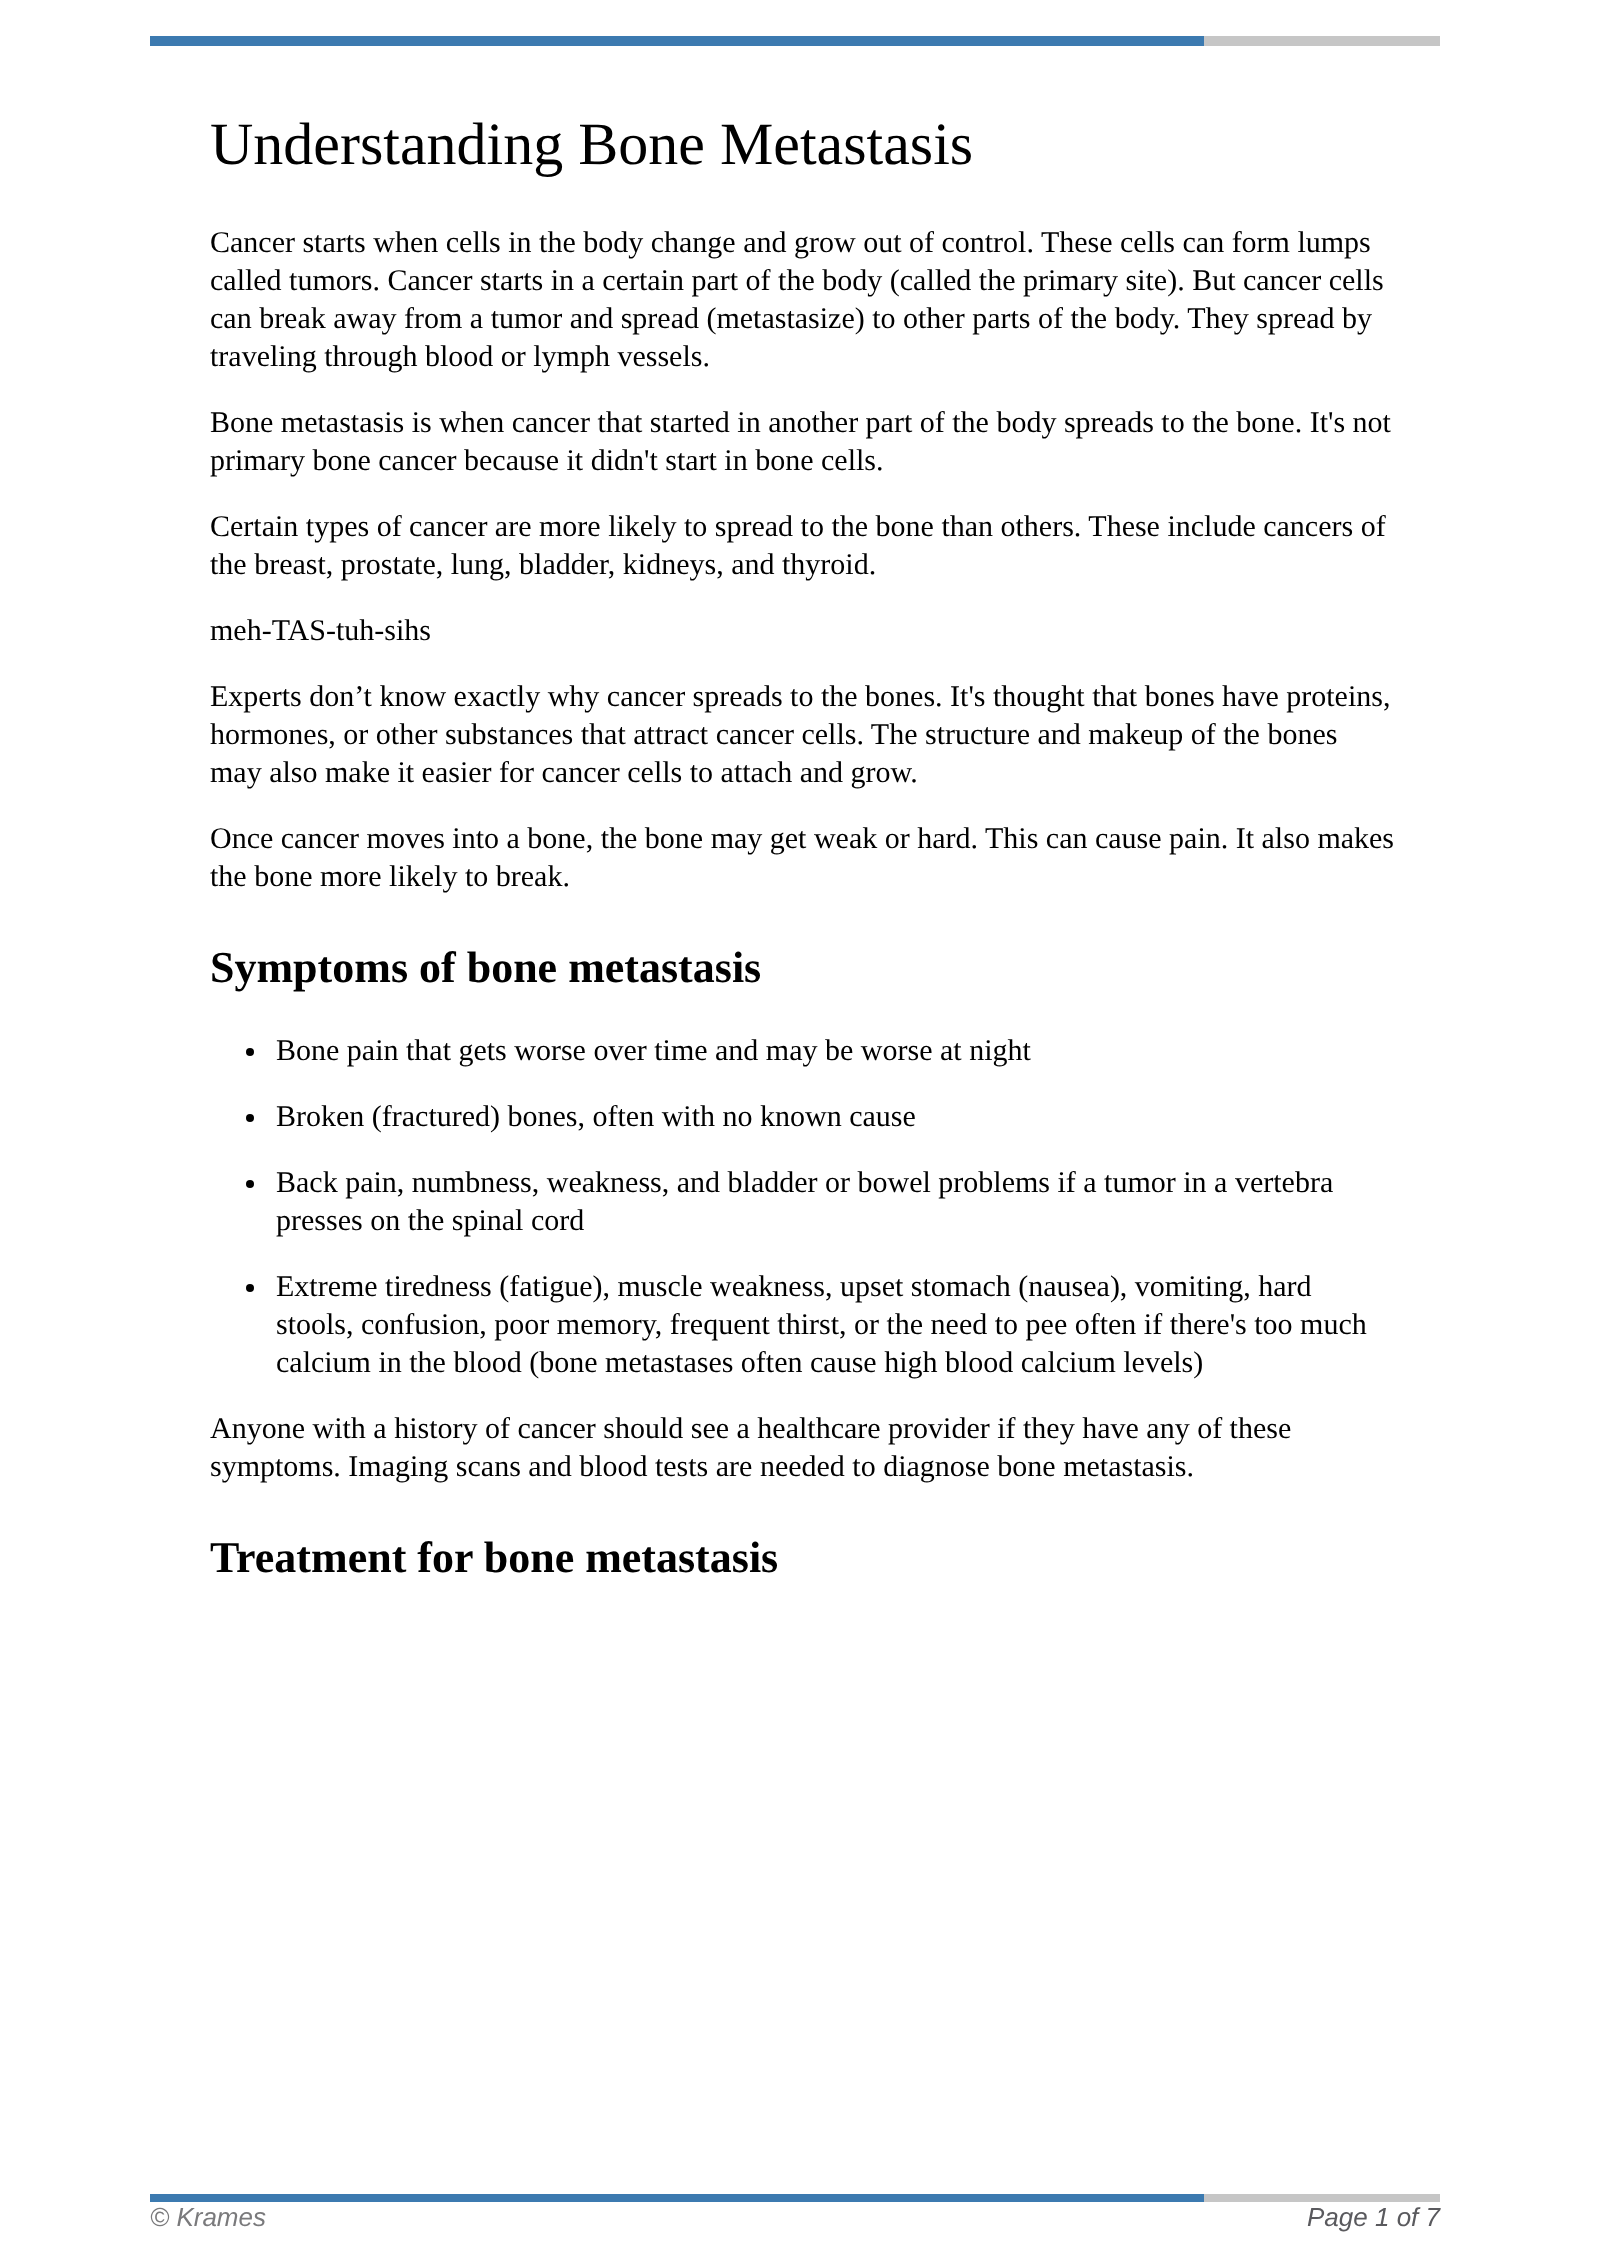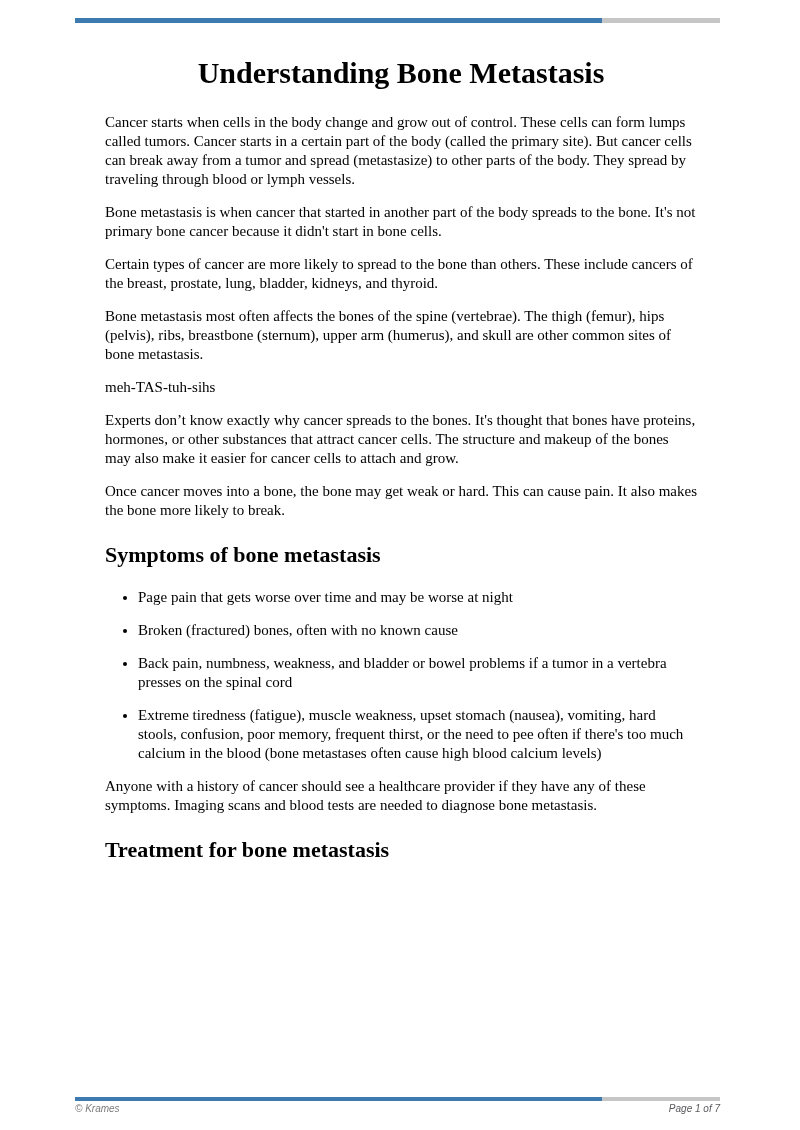--- a/index.html
+++ b/index.html
@@ -31,23 +31,22 @@
   .content {
     position: absolute;
     left: 105px;
     top: 0;
     width: 592px;
   }
 
   h1.doc-title {
     font-size: 30px;
     line-height: 36px;
-    font-weight: bold;
+    font-weight: normal;
     margin: 55px 0 22px 0;
-    text-align: center;
   }
 
   h2.section-heading {
     font-size: 22px;
     line-height: 27px;
     font-weight: bold;
     margin: 21px 0 20px 0;
   }
   h2.indented { padding-left: 7px; }
 
@@ -70,51 +69,50 @@
 
   .footer-row {
     position: absolute;
     left: 75px;
     top: 1103px;
     width: 645px;
     display: flex;
     justify-content: space-between;
     font-family: "Liberation Sans", sans-serif;
     font-style: italic;
-    font-size: 10px;
+    font-size: 13px;
     line-height: 12px;
   }
   .footer-copyright { color: #7a7a7c; }
   .footer-page { color: #5a5a5e; }
 </style>
 </head>
 <body>
 
 <div class="rule rule-top">
   <div class="rule-blue"></div>
 </div>
 
 <div class="content">
 
   <h1 class="doc-title">Understanding Bone Metastasis</h1>
 
   <p class="body-text">Cancer starts when cells in the body change and grow out of control. These cells can form lumps called tumors. Cancer starts in a certain part of the body (called the primary site). But cancer cells can break away from a tumor and spread (metastasize) to other parts of the body. They spread by traveling through blood or lymph vessels.</p>
   <p class="body-text">Bone metastasis is when cancer that started in another part of the body spreads to the bone. It's not primary bone cancer because it didn't start in bone cells.</p>
   <p class="body-text">Certain types of cancer are more likely to spread to the bone than others. These include cancers of the breast, prostate, lung, bladder, kidneys, and thyroid.</p>
-  <p class="body-text">Bone metastasis most often affects the bones of the spine (vertebrae). The thigh (femur), hips (pelvis), ribs, breastbone (sternum), upper arm (humerus), and skull are other common sites of bone metastasis.</p>
 
   <p class="body-text">meh-TAS-tuh-sihs</p>
 
   <p class="body-text">Experts don’t know exactly why cancer spreads to the bones. It's thought that bones have proteins, hormones, or other substances that attract cancer cells. The structure and makeup of the bones may also make it easier for cancer cells to attach and grow.</p>
   <p class="body-text">Once cancer moves into a bone, the bone may get weak or hard. This can cause pain. It also makes the bone more likely to break.</p>
 
   <h2 class="section-heading">Symptoms of bone metastasis</h2>
 
   <ul class="symptom-list">
-    <li>Page pain that gets worse over time and may be worse at night</li>
+    <li>Bone pain that gets worse over time and may be worse at night</li>
     <li>Broken (fractured) bones, often with no known cause</li>
     <li>Back pain, numbness, weakness, and bladder or bowel problems if a tumor in a vertebra presses on the spinal cord</li>
     <li>Extreme tiredness (fatigue), muscle weakness, upset stomach (nausea), vomiting, hard stools, confusion, poor memory, frequent thirst, or the need to pee often if there's too much calcium in the blood (bone metastases often cause high blood calcium levels)</li>
   </ul>
 
   <p class="body-text">Anyone with a history of cancer should see a healthcare provider if they have any of these symptoms. Imaging scans and blood tests are needed to diagnose bone metastasis.</p>
 
   <h2 class="section-heading">Treatment for bone metastasis</h2>
 
 </div>

